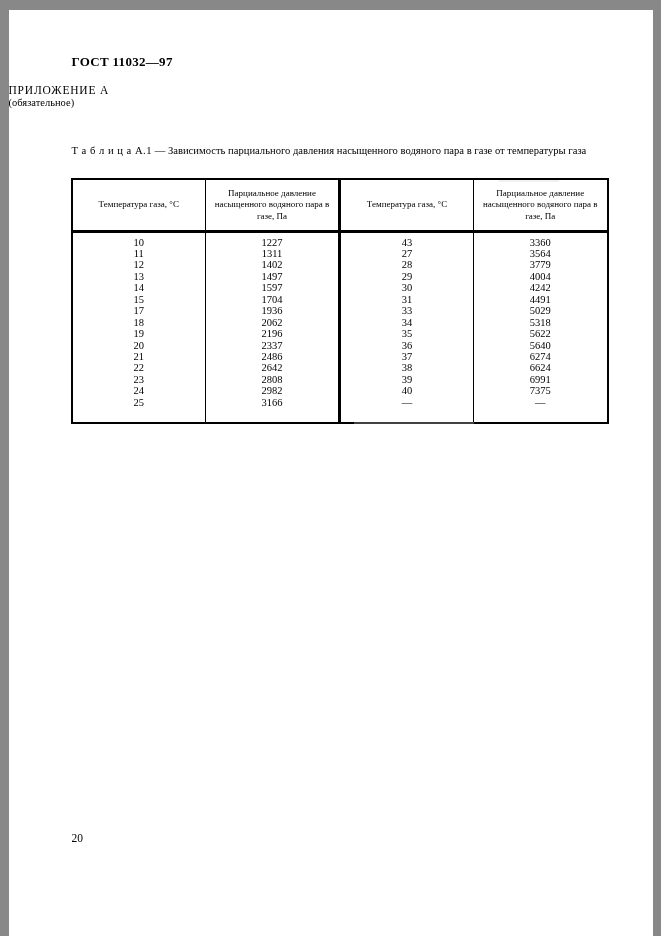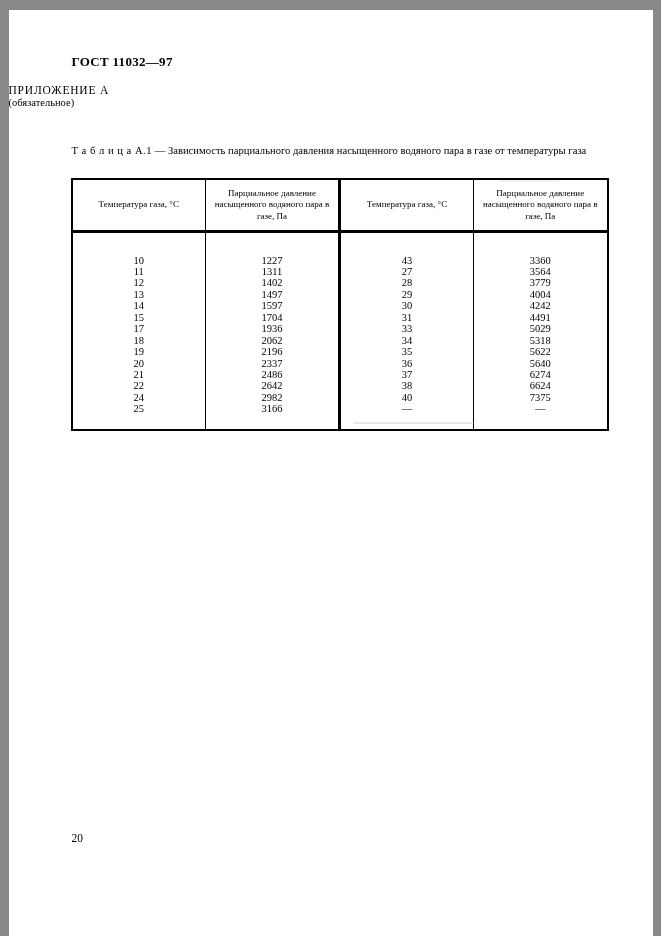--- a/index.html
+++ b/index.html
@@ -68,21 +68,21 @@
   }
   table.data-table th.v-thin, table.data-table td.v-thin { border-left: 1px solid #000; text-align: center; }
   table.data-table th.v-thick, table.data-table td.v-thick { border-left: 3px solid #000; }
   table.data-table tbody td {
     font-size: 10.5px;
     line-height: 11.45px;
     text-align: center;
     vertical-align: middle;
     padding: 0;
   }
-  table.data-table tbody tr:first-child td { padding-top: 22px; }
+  table.data-table tbody tr:first-child td { padding-top: 4px; }
   table.data-table tbody tr:last-child td { padding-bottom: 14px; }
   .page-number {
     position: absolute;
     left: 63px;
     top: 822px;
     font-size: 11.5px;
   }
   
   .scan-artifact {
     position: absolute;
@@ -191,20 +191,26 @@
           <td class="v-thick">37</td>
           <td class="v-thin">6274</td>
         </tr>
         <tr>
           <td>22</td>
           <td class="v-thin">2642</td>
           <td class="v-thick">38</td>
           <td class="v-thin">6624</td>
         </tr>
         <tr>
+          <td>23</td>
+          <td class="v-thin">2808</td>
+          <td class="v-thick">39</td>
+          <td class="v-thin">6991</td>
+        </tr>
+        <tr>
           <td>24</td>
           <td class="v-thin">2982</td>
           <td class="v-thick">40</td>
           <td class="v-thin">7375</td>
         </tr>
         <tr>
           <td>25</td>
           <td class="v-thin">3166</td>
           <td class="v-thick">—</td>
           <td class="v-thin">—</td>

